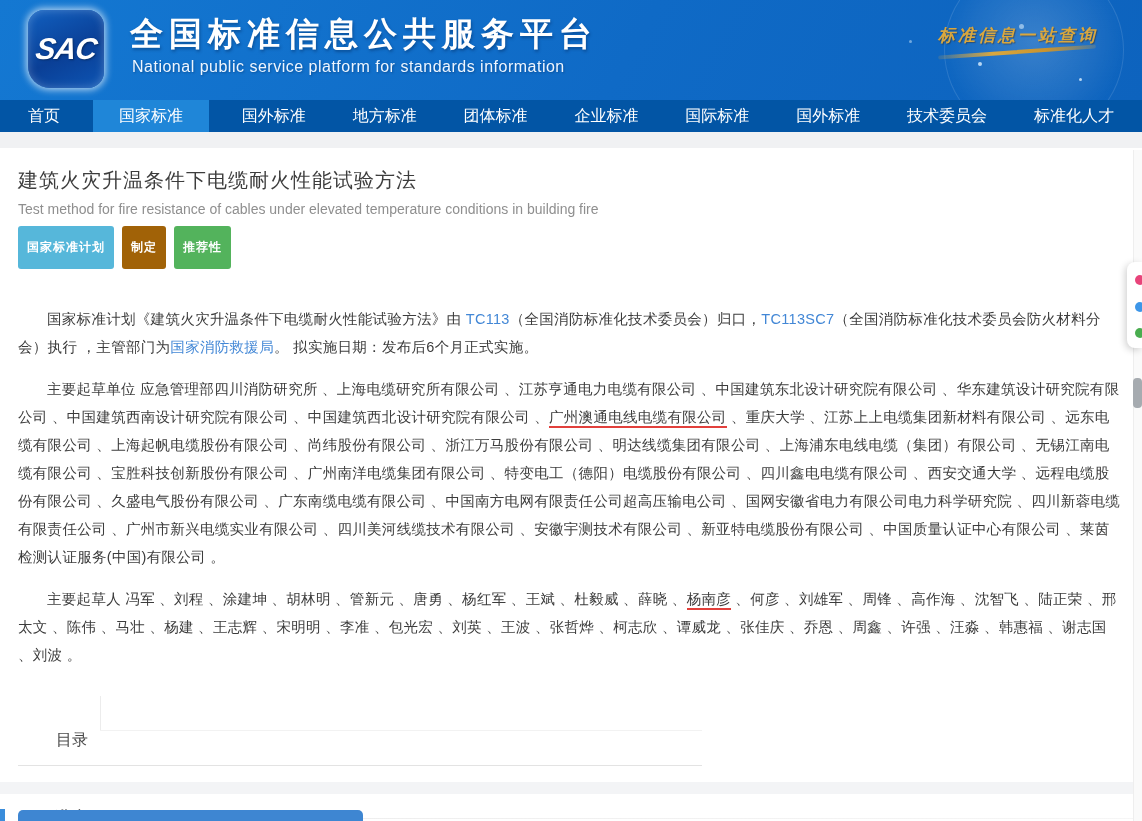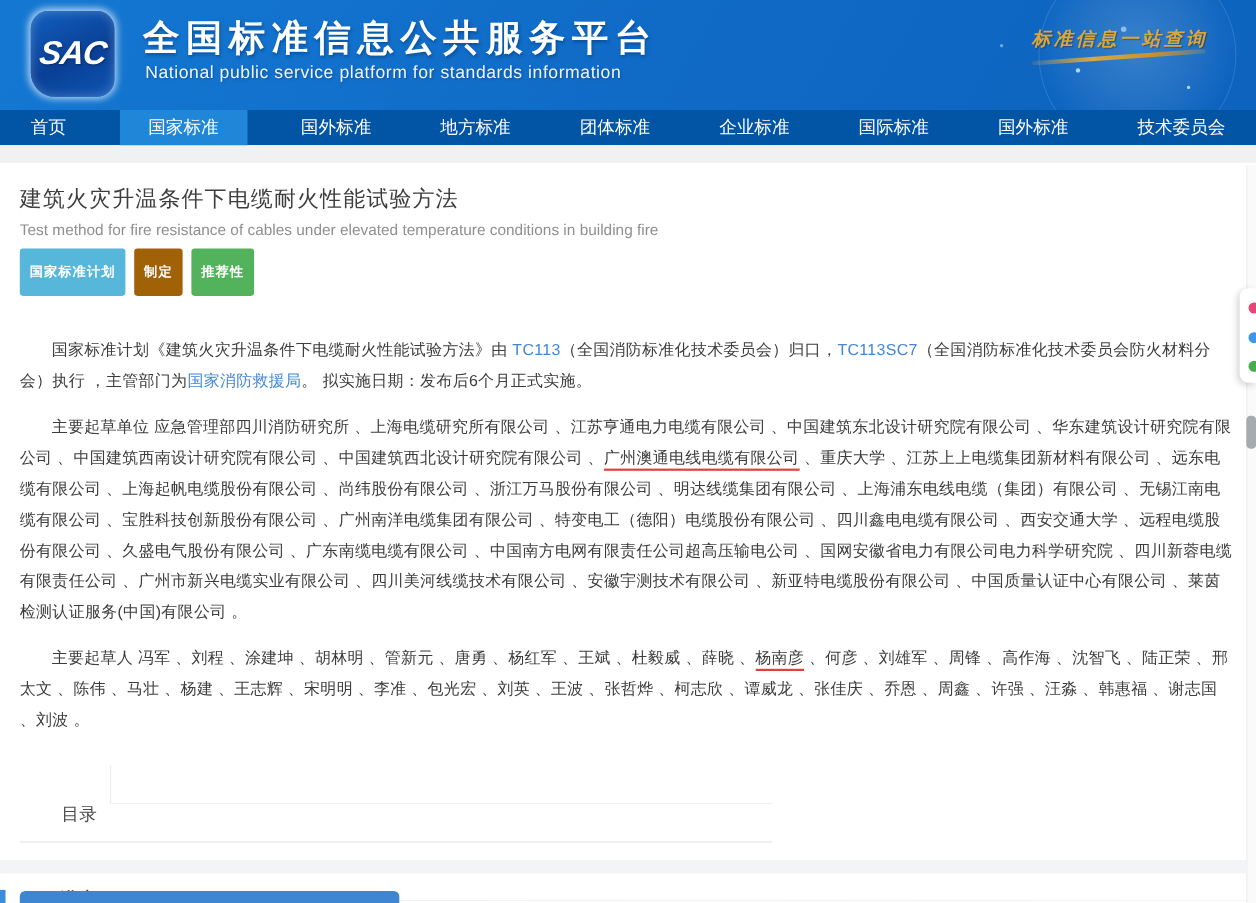--- a/index.html
+++ b/index.html
@@ -140,20 +140,21 @@
 <div class="nav">
   <div class="nav-item">首页</div>
   <div class="nav-item active">国家标准</div>
   <div class="nav-item">国外标准</div>
   <div class="nav-item">地方标准</div>
   <div class="nav-item">团体标准</div>
   <div class="nav-item">企业标准</div>
   <div class="nav-item">国际标准</div>
   <div class="nav-item">国外标准</div>
   <div class="nav-item">技术委员会</div>
+  <div class="nav-item">标准化人才</div>
 </div>
 <div class="nav-strip"></div>
 
 <div class="content">
   <div class="std-title">建筑火灾升温条件下电缆耐火性能试验方法</div>
   <div class="std-title-en">Test method for fire resistance of cables under elevated temperature conditions in building fire</div>
   <div class="badges">
     <span class="badge badge-plan">国家标准计划</span>
     <span class="badge badge-make">制定</span>
     <span class="badge badge-rec">推荐性</span>

